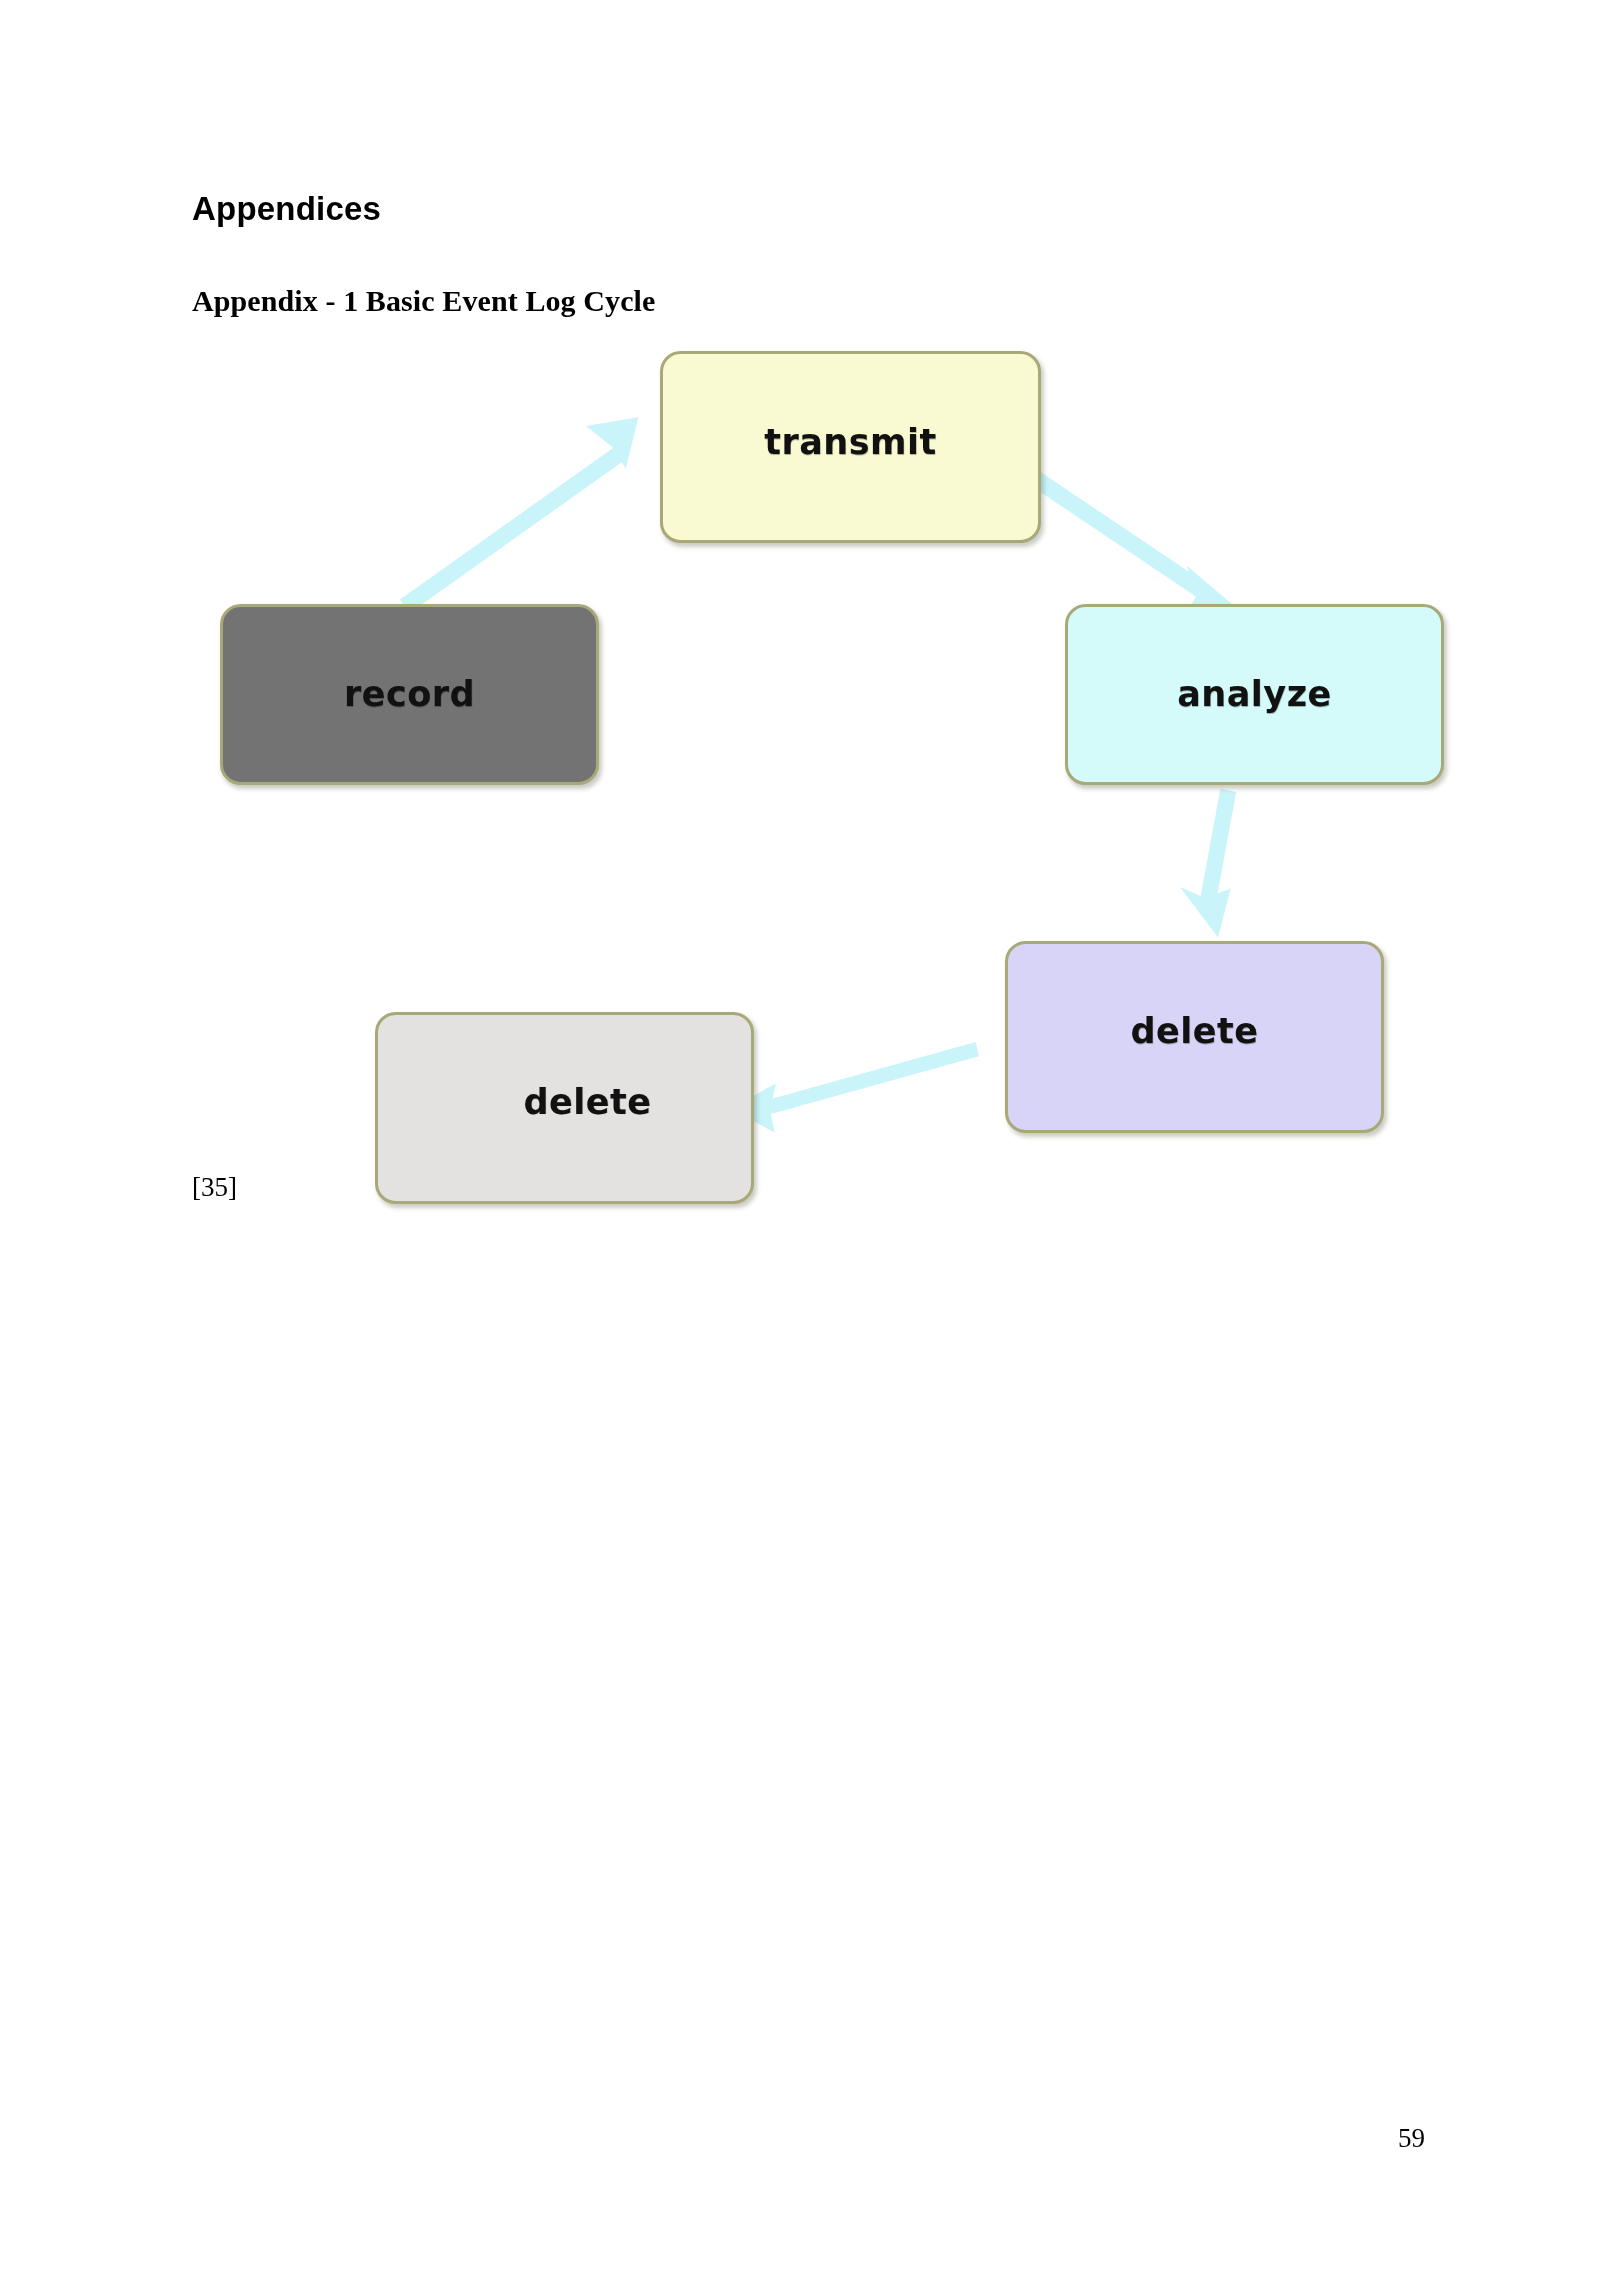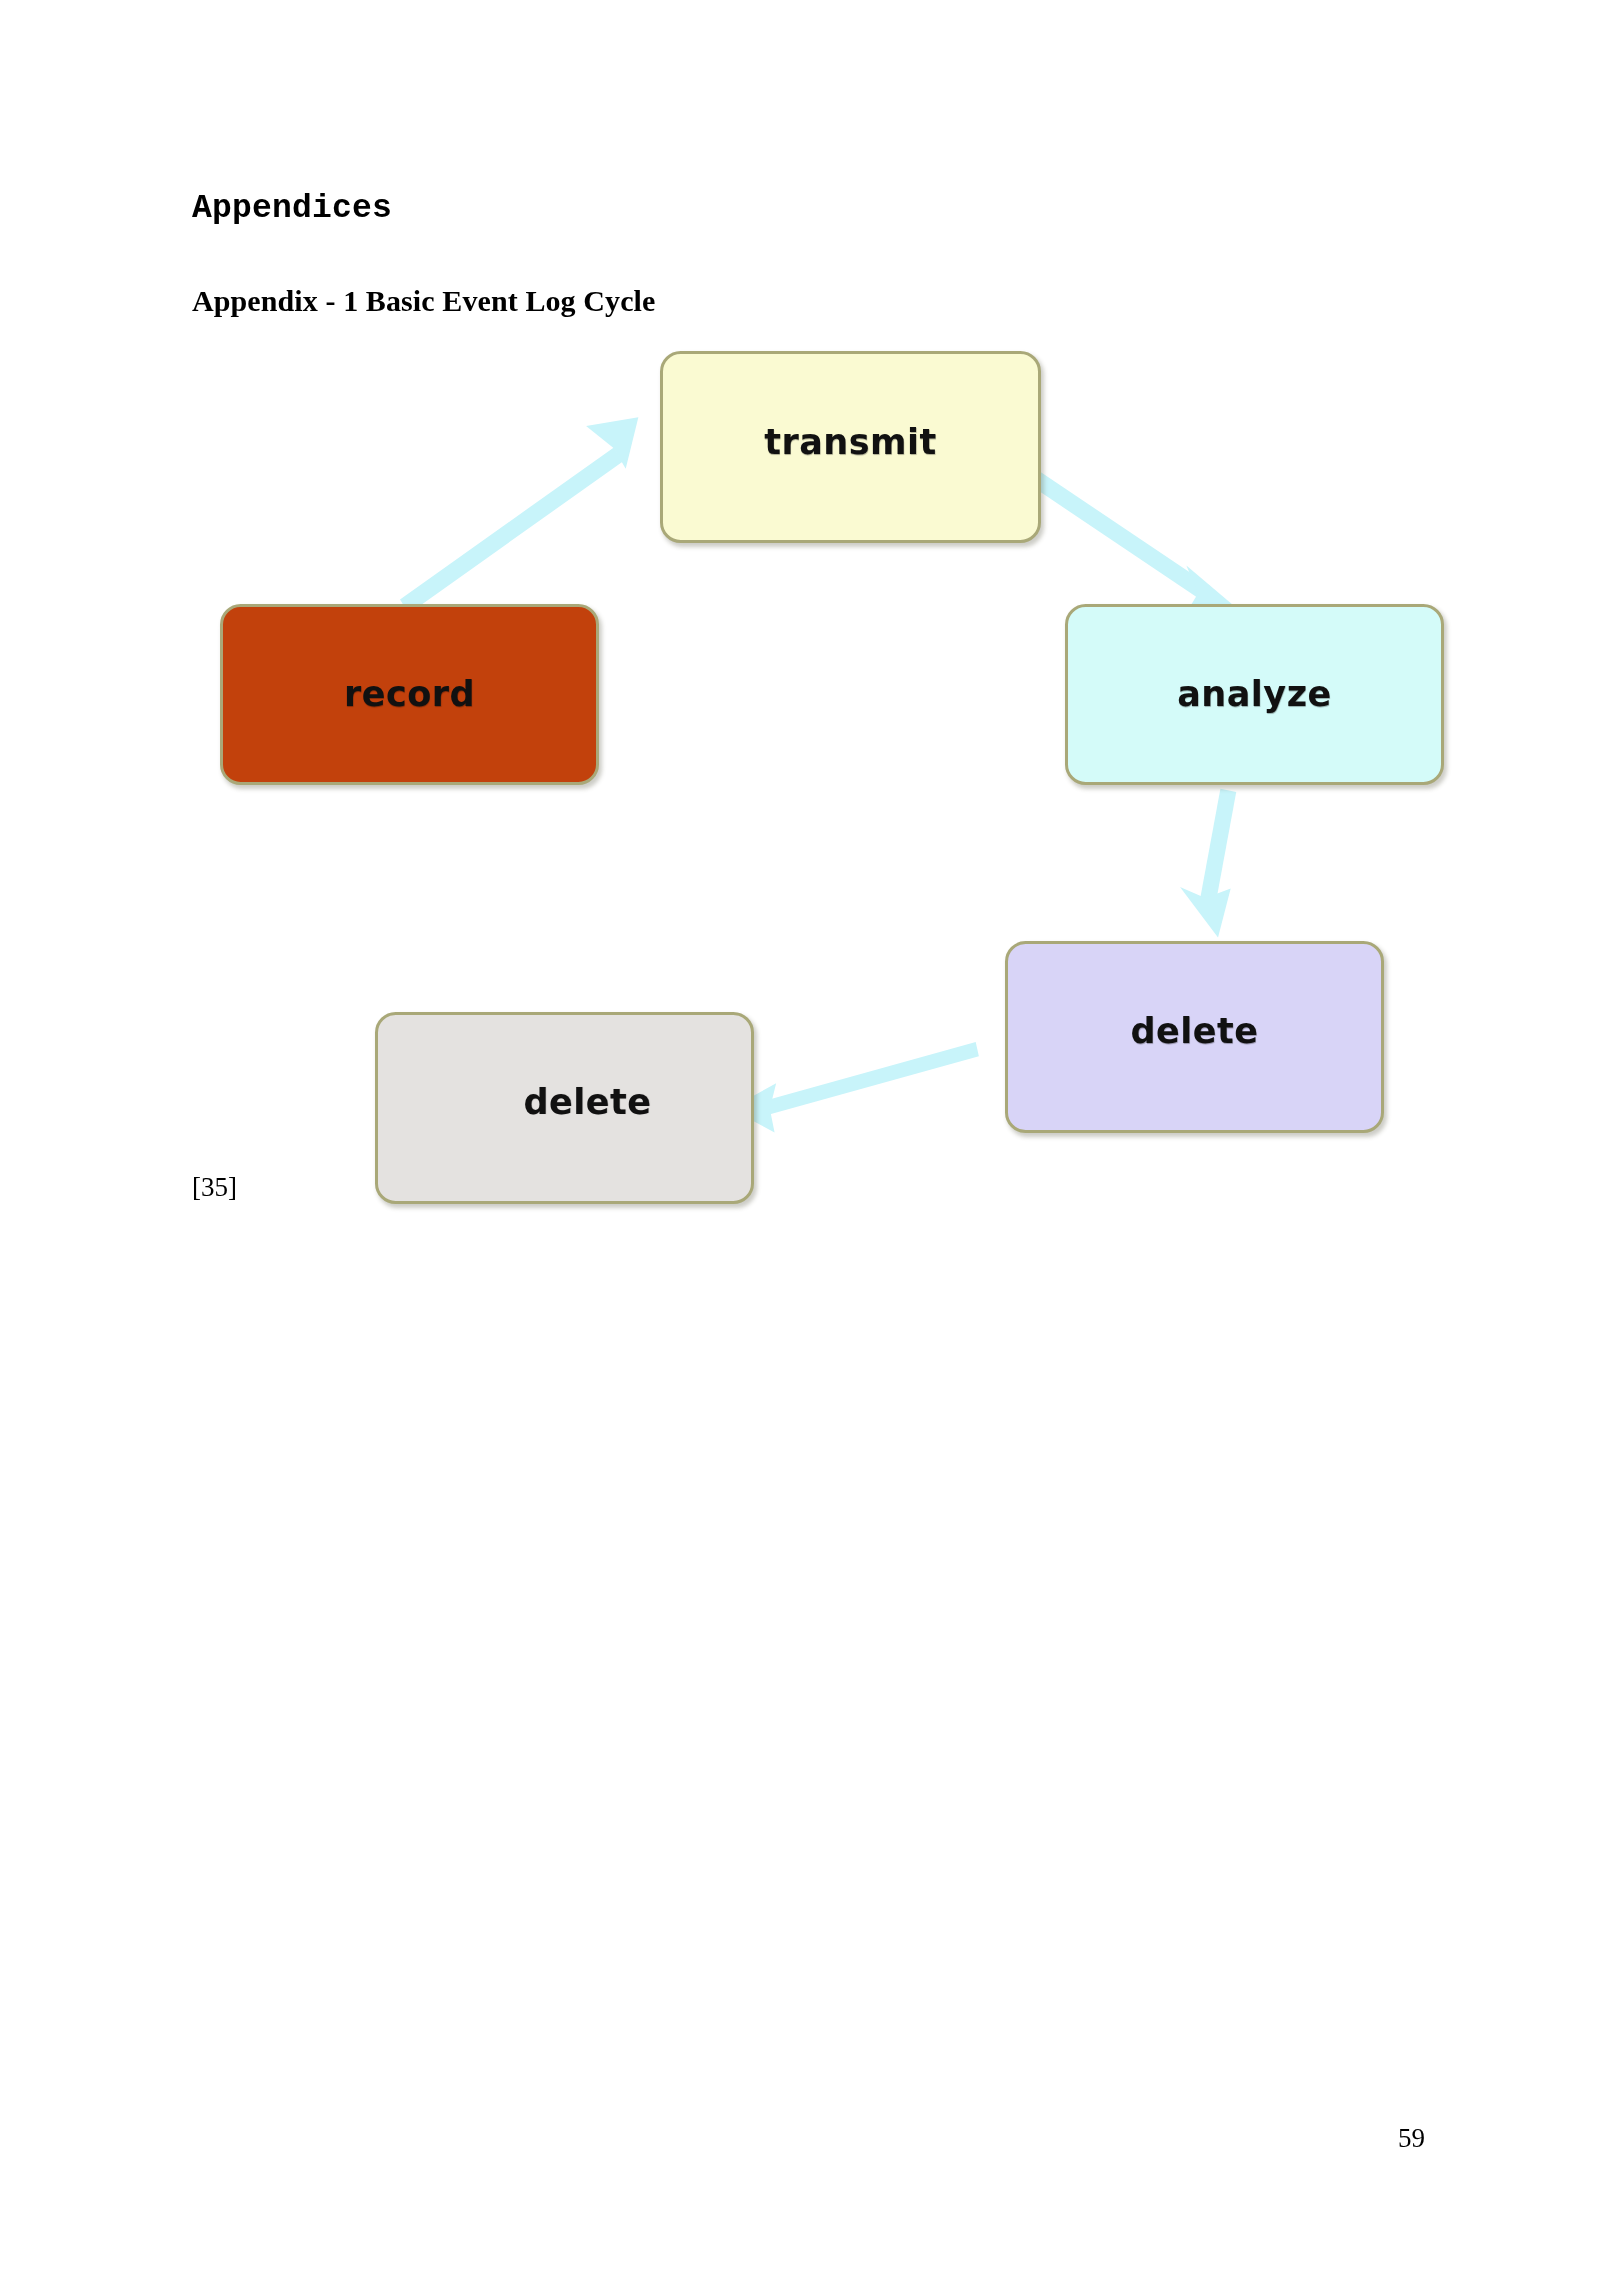--- a/index.html
+++ b/index.html
@@ -20,21 +20,21 @@
     position: absolute;
     inset: 0;
     background: #ffffff;
   }
 
   
   .heading-appendices {
     position: absolute;
     left: 192px;
     top: 190px;
-    font-family: Liberation Mono, monospace;
+    font-family: Liberation Sans, sans-serif;
     font-weight: bold;
     font-size: 33px;
     letter-spacing: 0.2px;
     white-space: nowrap;
   }
   .heading-section {
     position: absolute;
     left: 192px;
     top: 284px;
     font-family: "Liberation Serif", "DejaVu Serif", serif;
@@ -141,21 +141,21 @@
       <g>
         <path d="M 1232 1316 L 958 1392 L 962 1410 L 1236 1334 Z" fill="#c8f4fa"></path>
         <path d="M 980 1368 L 922 1400 L 978 1430 L 972 1400 Z" fill="#c8f4fa"></path>
       </g>
     </svg>
 
     <div class="node" id="node-transmit" style="background:#fafad2">
       <span class="node-label">transmit</span>
     </div>
 
-    <div class="node" id="node-record" style="background:#c2410c">
+    <div class="node" id="node-record" style="background:#737373">
       <span class="node-label">record</span>
     </div>
 
     <div class="node" id="node-analyze" style="background:#d4fbf9">
       <span class="node-label">analyze</span>
     </div>
 
     <div class="node" id="node-store" style="background:#d8d4f7">
       <span class="node-label">delete</span>
     </div>

